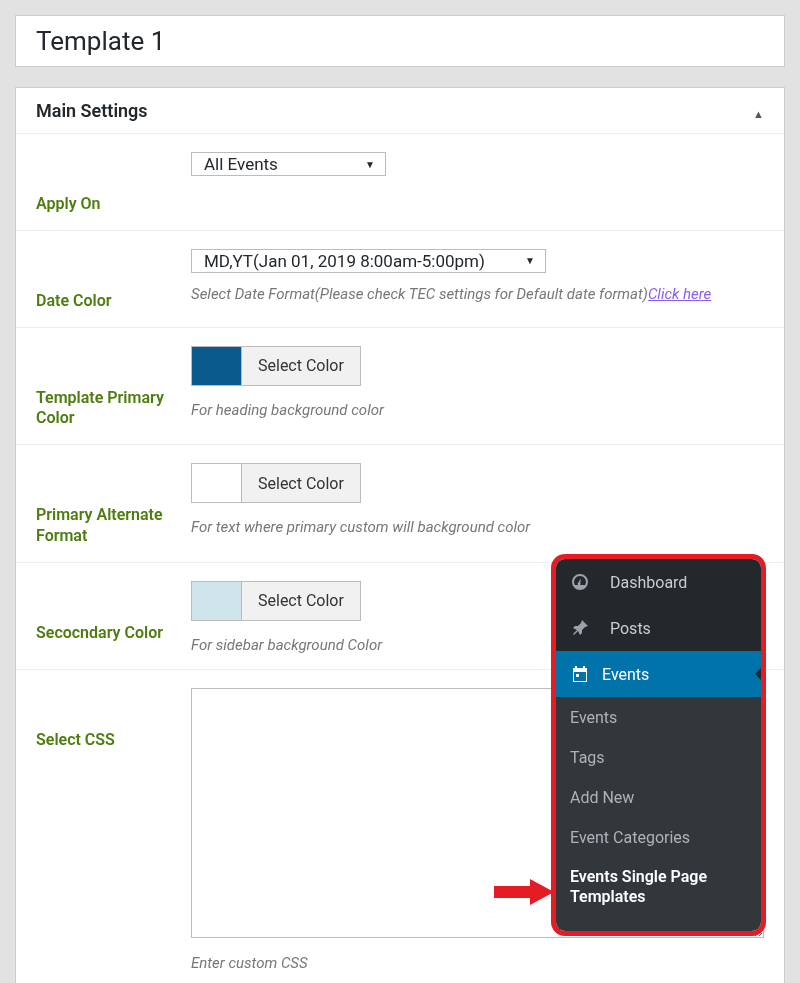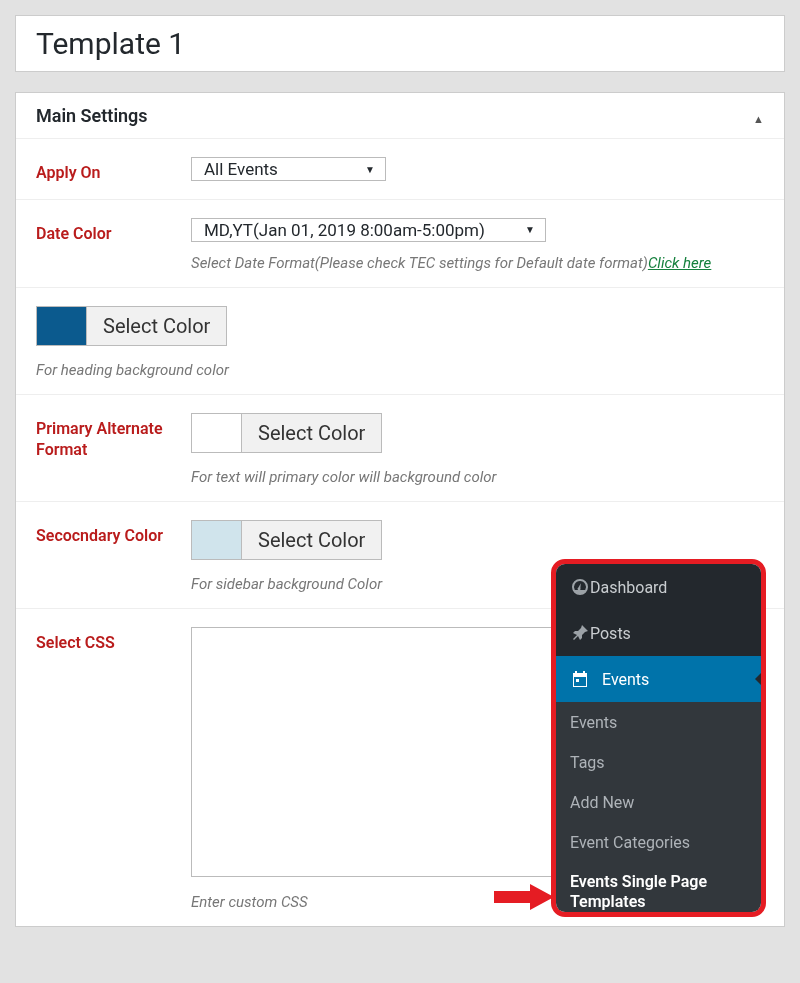--- a/index.html
+++ b/index.html
@@ -10,21 +10,21 @@
       color: #23282d;
     }
     .wrapper { padding: 15px; }
     .title-bar {
       background: #fff;
       border: 1px solid #ccc;
       padding: 10px 20px;
       margin-bottom: 20px;
     }
     .title-bar h1 {
-      font-size: 30px;
+      font-size: 26px;
       font-weight: 400;
       color: #23282d;
     }
     .panel {
       background: #fff;
       border: 1px solid #ccc;
       position: relative;
     }
     .panel-heading {
       display: flex;
@@ -48,23 +48,24 @@
       align-items: flex-start;
       padding: 18px 20px 15px;
       border-bottom: 1px solid #eee;
     }
     .field-row:last-of-type { border-bottom: none; }
     .field-label {
       width: 155px;
       flex-shrink: 0;
       font-size: 16px;
       font-weight: 600;
-      color: #b91c1c;
+      color: #4d7c0f;
       padding-top: 6px;
       line-height: 1.3;
+      margin-top: 36px;
     }
     .field-control { flex: 1; }
     .select-box {
       display: inline-flex;
       align-items: center;
       justify-content: space-between;
       border: 1px solid #bbb;
       background: #fff;
       height: 24px;
       font-size: 17px;
@@ -75,21 +76,21 @@
       font-size: 10px;
       margin-left: 14px;
     }
     .hint {
       margin-top: 12px;
       font-size: 15px;
       font-style: italic;
       color: #777;
     }
     .hint a {
-      color: #15803d;
+      color: #8b5cf6;
       text-decoration: underline;
       font-style: italic;
     }
     .color-row {
       display: inline-flex;
       border: 1px solid #bbb;
       height: 40px;
     }
     .swatch {
       width: 50px;
@@ -98,21 +99,21 @@
     }
     .swatch-darkblue { background: #0b5a8e; }
     .swatch-white { background: #fff; }
     .swatch-paleblue { background: #d0e4ec; }
     .color-btn {
       display: flex;
       align-items: center;
       padding: 15px 16px;
       background: #f1f1f1;
       color: #333;
-      font-size: 20px;
+      font-size: 16px;
       cursor: pointer;
     }
     .css-area {
       width: 100%;
       height: 250px;
       border: 1px solid #bbb;
       resize: both;
       overflow: auto;
       padding: 6px;
       font-family: inherit;
@@ -135,21 +136,21 @@
     .admin-popup .sub-item-active {
       display: flex;
       align-items: center;
       padding: 0 14px;
       font-size: 16px;
     }
     .admin-popup .menu-item {
       background: #23282d;
       color: #c9cdd0;
       height: 46px;
-      gap: 0;
+      gap: 20px;
     }
     .admin-popup .menu-item-active {
       background: #0073aa;
       color: #fff;
       height: 46px;
       gap: 12px;
       position: relative;
     }
     .admin-popup .menu-item-active::after {
       content: "";
@@ -167,21 +168,21 @@
     }
     .admin-popup .sub-item {
       color: #aeb3b8;
       height: 40px;
     }
     .admin-popup .sub-item-active {
       color: #fff;
       font-weight: 600;
       line-height: 1.25;
       padding-top: 10px;
-      padding-bottom: 0;
+      padding-bottom: 24px;
     }
     .menu-icon {
       width: 20px; height: 20px;
       fill: #9ca2a7;
       flex-shrink: 0;
     }
     .menu-item-active .menu-icon { fill: #fff; }
 
     .red-arrow {
       position: absolute;
@@ -221,37 +222,38 @@
           <span>MD,YT(Jan 01, 2019 8:00am-5:00pm)</span>
           <span class="caret">▼</span>
         </div>
         <div class="hint">
           <span>Select Date Format(Please check TEC settings for Default date format)</span><a href="#">Click here</a>
         </div>
       </div>
     </div>
 
     <div class="field-row">
+      <div class="field-label">Template Primary Color</div>
       <div class="field-control">
         <div class="color-row">
           <div class="swatch swatch-darkblue"></div>
           <div class="color-btn">Select Color</div>
         </div>
         <div class="hint">For heading background color</div>
       </div>
     </div>
 
     <div class="field-row">
       <div class="field-label">Primary Alternate Format</div>
       <div class="field-control">
         <div class="color-row">
           <div class="swatch swatch-white"></div>
           <div class="color-btn">Select Color</div>
         </div>
-        <div class="hint">For text will primary color will background color</div>
+        <div class="hint">For text where primary custom will background color</div>
       </div>
     </div>
 
     <div class="field-row">
       <div class="field-label">Secocndary Color</div>
       <div class="field-control">
         <div class="color-row">
           <div class="swatch swatch-paleblue"></div>
           <div class="color-btn">Select Color</div>
         </div>

